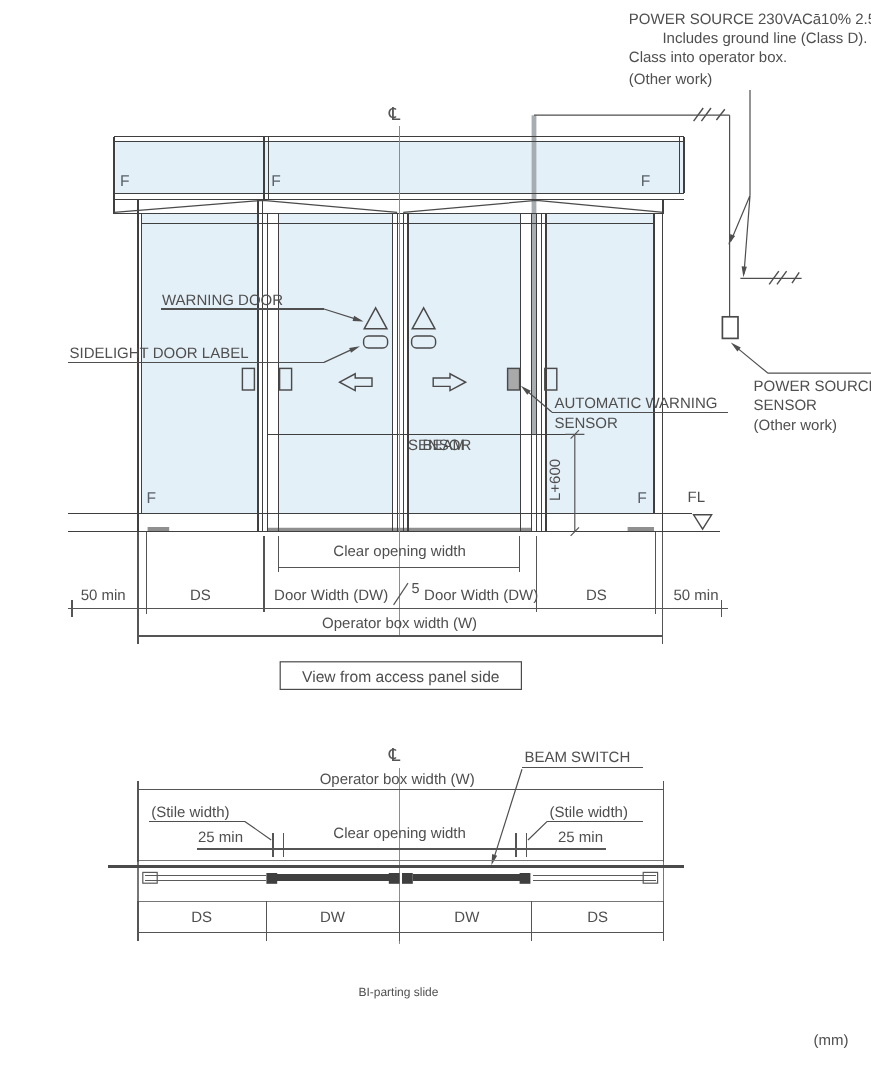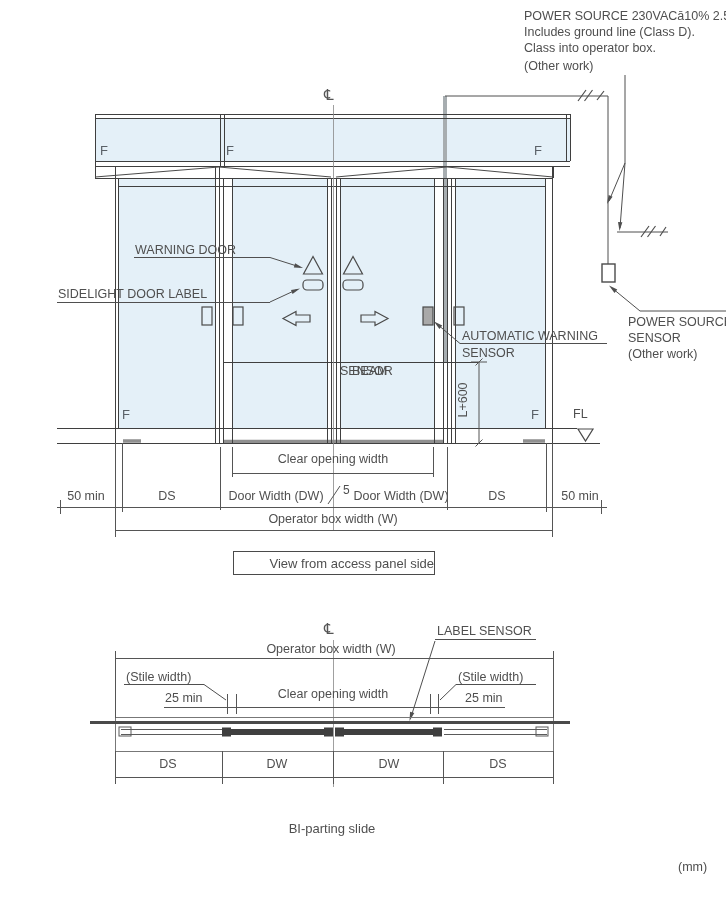--- a/index.html
+++ b/index.html
@@ -4,21 +4,21 @@
 <style>
   html,body{margin:0;padding:0;background:#fff;}
   #root{position:relative;width:726px;height:903px;background:#fff;overflow:hidden;
         font-family:"Liberation Sans",sans-serif;color:#4f4f4f;}
   #root svg{position:absolute;left:0;top:0;}
   .t{position:absolute;white-space:nowrap;font-size:12.5px;line-height:1.15;color:#4f4f4f;}
   .c{transform:translateX(-50%);}
   .cl{font-family:"DejaVu Sans",sans-serif;font-size:15px;color:#555;}
   .f{font-size:13px;color:#5a6168;}
   .rot{transform:translate(-50%,-50%) rotate(-90deg);transform-origin:center;}
-  .cap{position:absolute;border:1.3px solid #4a4a4a;display:flex;align-items:center;justify-content:flex-end;
+  .cap{position:absolute;border:1.3px solid #4a4a4a;display:flex;align-items:center;justify-content:center;
        font-size:13px;color:#4f4f4f;background:#fff;}
   .small{font-size:12px;}
 </style>
 </head>
 <body>
 
 <div id="root">
 
   <svg width="726" height="903" viewBox="0 0 726 903">
 
@@ -130,21 +130,21 @@
       <path shape-rendering="crispEdges" fill="none" stroke="#555" stroke-width="1" d="
         M115,651V718 M553,651V718 M115,658H553
         M227.5,694V714 M236,694V714 M430,694V714 M438.5,694V714
         M164,707.5H505
         M115,751V784 M222,751V784 M333,751V784 M443,751V784 M553,751V784
         M115,777H553"></path>
     </g>
   </svg>
 
   <div class="t" style="left:524px;top:9px">POWER SOURCE 230VACā10% 2.5A</div>
-  <div class="t" style="left:524px;top:25px">Includes ground line (Class D).</div>
+  <div class="t" style="left:552px;top:25px">Includes ground line (Class D).</div>
   <div class="t" style="left:524px;top:41px">Class into operator box.</div>
   <div class="t" style="left:524px;top:59px">(Other work)</div>
 
   <div class="t" style="left:628px;top:315px">POWER SOURCE</div>
   <div class="t" style="left:628px;top:331px">SENSOR</div>
   <div class="t" style="left:628px;top:347px">(Other work)</div>
 
   <div class="t cl" style="left:324px;top:87px">℄</div>
   <div class="t f" style="left:100px;top:144px">F</div>
   <div class="t f" style="left:226px;top:144px">F</div>
@@ -170,30 +170,30 @@
   <div class="t c" style="left:401px;top:489px">Door Width (DW)</div>
   <div class="t c" style="left:497px;top:489px">DS</div>
   <div class="t c" style="left:580px;top:489px">50 min</div>
   <div class="t c" style="left:333px;top:512px">Operator box width (W)</div>
 
   <div class="cap" style="left:233px;top:551px;width:200px;height:22px">
     <span>View from access panel side</span>
   </div>
 
   <div class="t cl" style="left:324px;top:621px">℄</div>
-  <div class="t" style="left:437px;top:624px">LABEL SENSOR</div>
+  <div class="t" style="left:437px;top:624px">BEAM SWITCH</div>
   <div class="t c" style="left:331px;top:642px">Operator box width (W)</div>
   <div class="t" style="left:126px;top:670px">(Stile width)</div>
   <div class="t" style="left:458px;top:670px">(Stile width)</div>
   <div class="t" style="left:165px;top:691px">25 min</div>
   <div class="t" style="left:465px;top:691px">25 min</div>
   <div class="t c" style="left:333px;top:687px">Clear opening width</div>
 
   <div class="t c" style="left:168px;top:757px">DS</div>
   <div class="t c" style="left:277px;top:757px">DW</div>
   <div class="t c" style="left:389px;top:757px">DW</div>
   <div class="t c" style="left:498px;top:757px">DS</div>
 
-  <div class="t c" style="left:332px;top:822px;font-size:13px">BI-parting slide</div>
+  <div class="t c" style="left:332px;top:822px;font-size:10px">BI-parting slide</div>
 
   <div class="t" style="left:678px;top:860px">(mm)</div>
 
 </div>
 
 </body></html>

